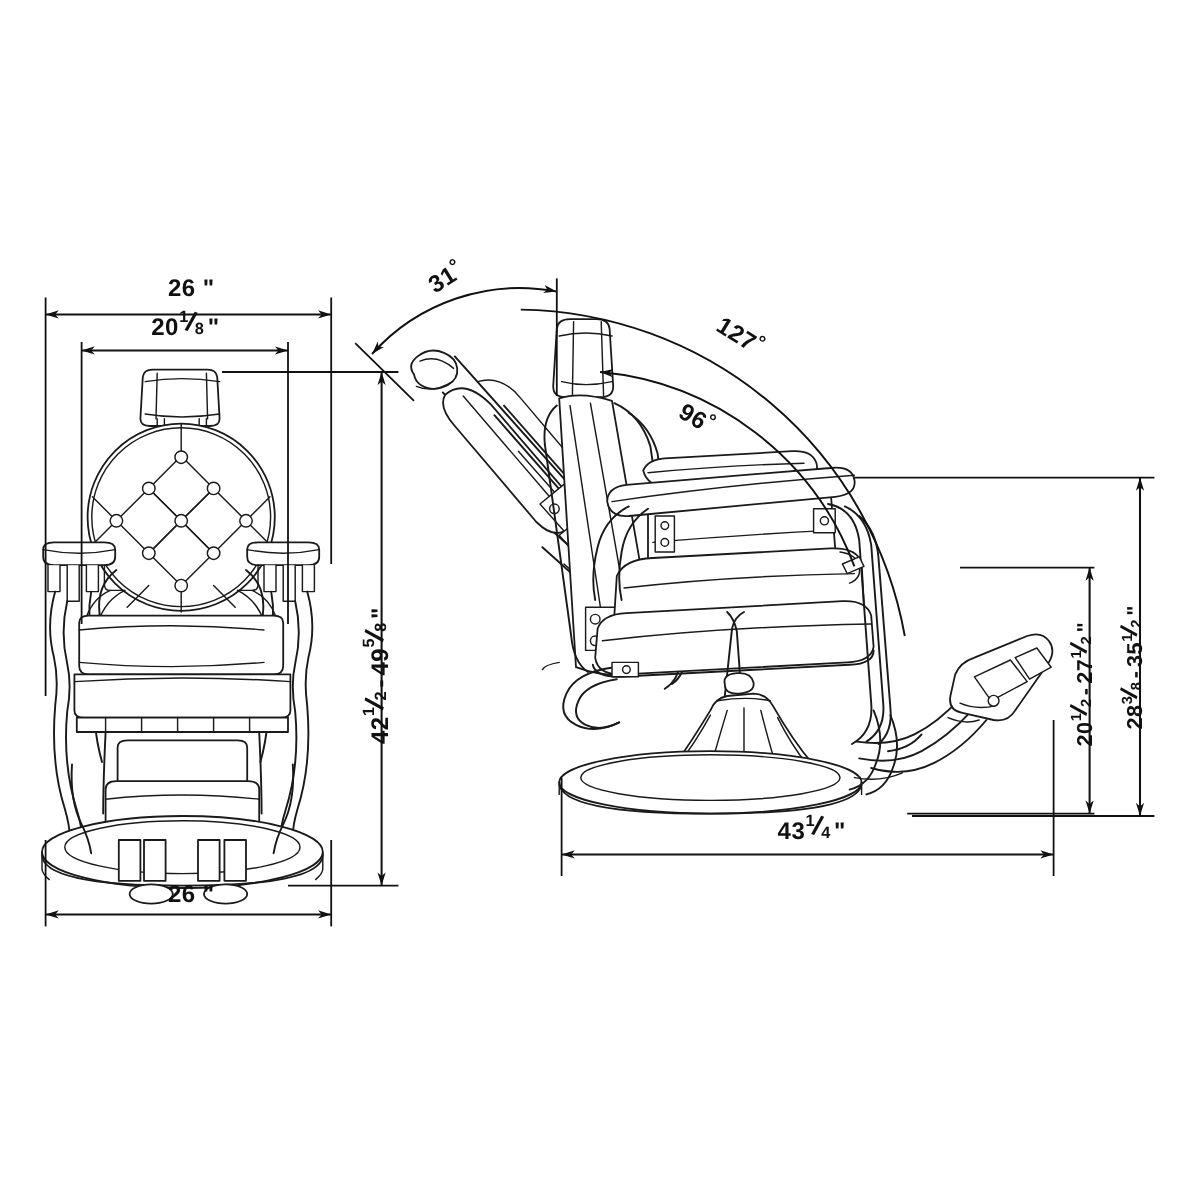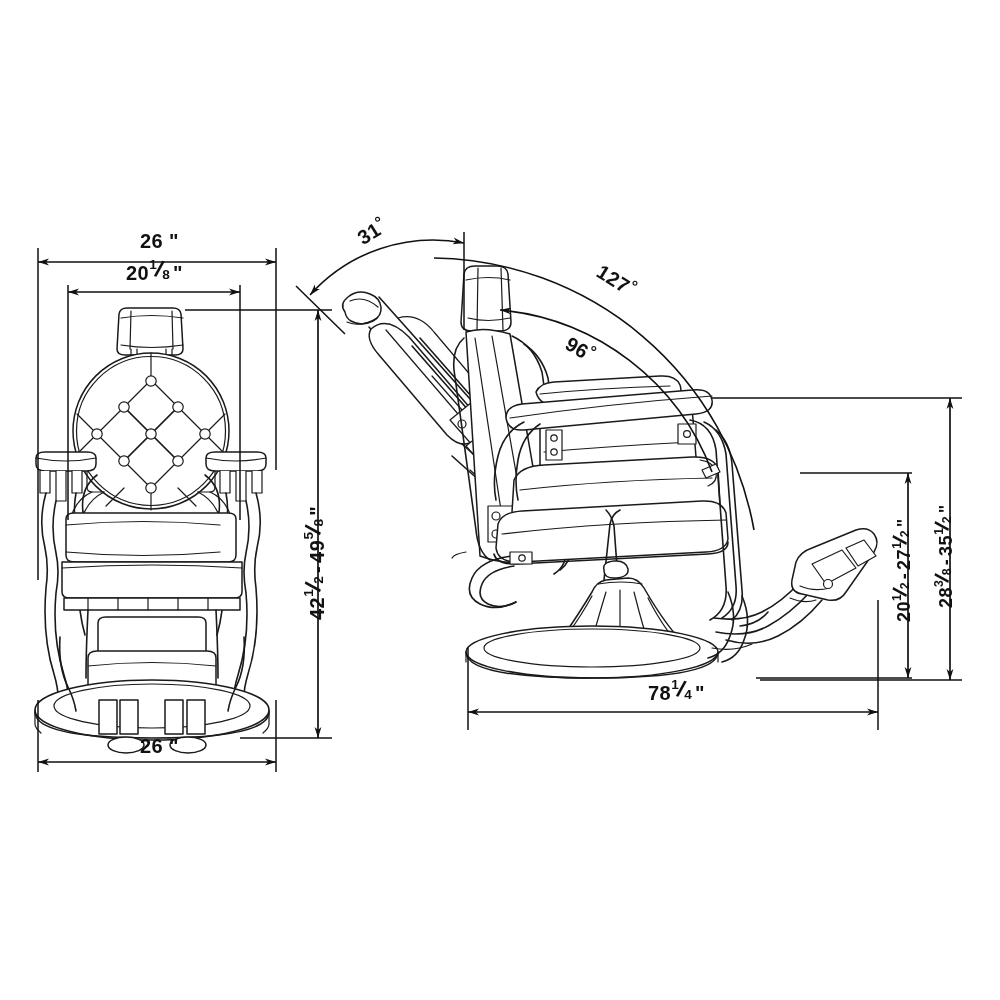--- a/index.html
+++ b/index.html
@@ -415,21 +415,21 @@
     <div class="dimtext rot-v-left" style="position:absolute; left:0; top:0;">
       <span>42</span><span class="frac"><span class="n">1</span><span class="b">/</span><span class="d">2</span></span><span style="margin:0 3px;">-</span><span>49</span><span class="frac"><span class="n">5</span><span class="b">/</span><span class="d">8</span></span><span style="margin-left:3px;">"</span>
     </div>
   </div>
 
   <div class="dimtext" style="left:140px; top:735px;">
     <span>26</span><span style="margin-left:6px;">"</span>
   </div>
 
   <div class="dimtext" style="left:648px; top:682px;">
-    <span>78</span><span class="frac"><span class="n">1</span><span class="b">/</span><span class="d">4</span></span><span style="margin-left:3px;">"</span>
+    <span>43</span><span class="frac"><span class="n">1</span><span class="b">/</span><span class="d">4</span></span><span style="margin-left:3px;">"</span>
   </div>
 
   <div style="position:absolute; left:894px; top:622px;">
     <div class="dimtext small rot-v-left" style="position:absolute; left:0; top:0;">
       <span>20</span><span class="frac"><span class="n">1</span><span class="b">/</span><span class="d">2</span></span><span style="margin:0 3px;">-</span><span>27</span><span class="frac"><span class="n">1</span><span class="b">/</span><span class="d">2</span></span><span style="margin-left:3px;">"</span>
     </div>
   </div>
 
   <div style="position:absolute; left:936px; top:608px;">
     <div class="dimtext small rot-v-left" style="position:absolute; left:0; top:0;">

